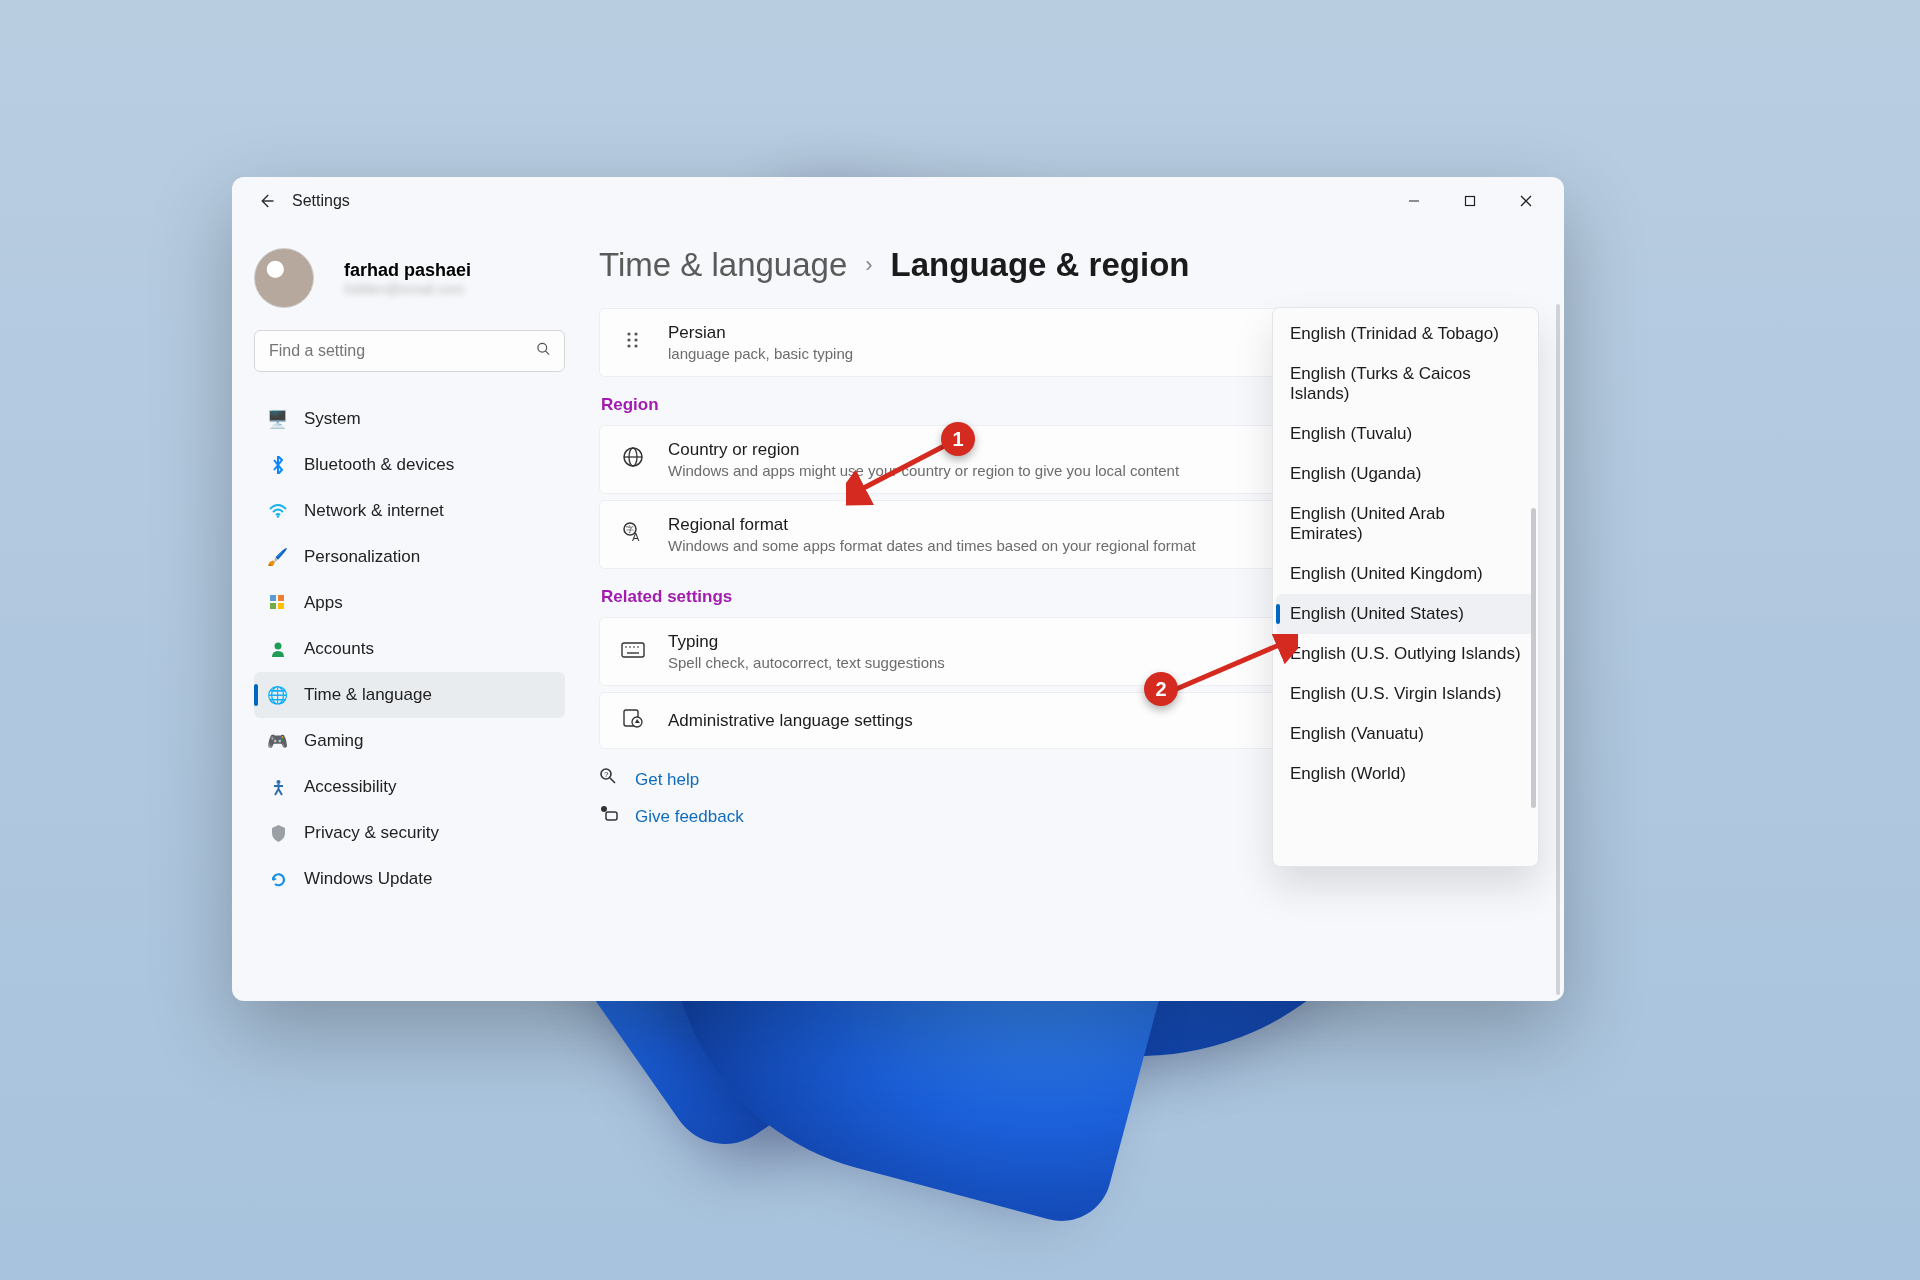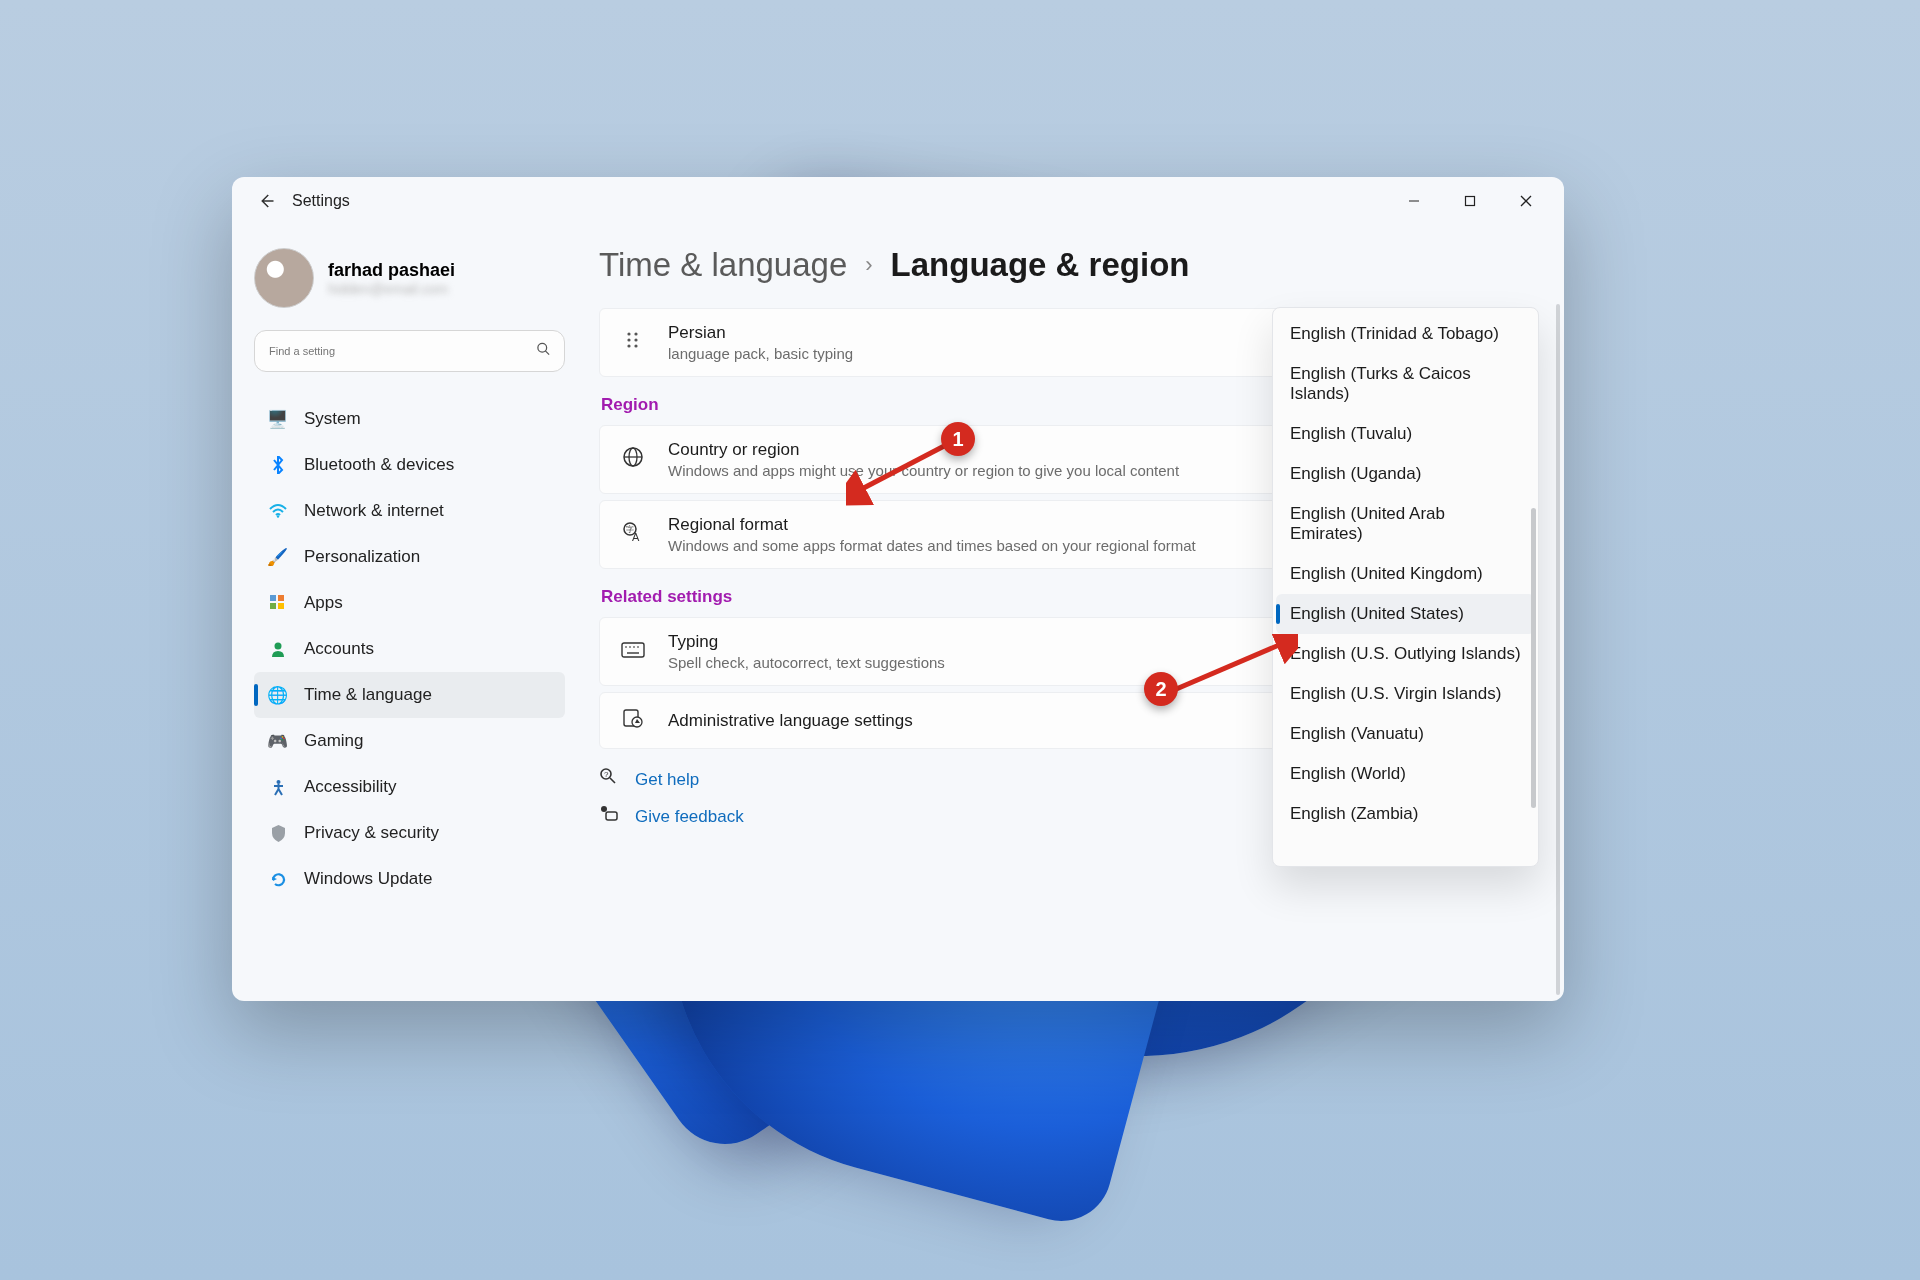--- a/index.html
+++ b/index.html
@@ -53,35 +53,35 @@
   .win-controls { margin-left: auto; display: flex; }
   .win-btn { width: 56px; height: 40px; display: flex; align-items: center; justify-content: center; cursor: pointer; font-size: 14px; }
 
   .body { flex: 1; display: flex; min-height: 0; }
   .sidebar {
     width: 345px;
     padding: 14px 12px 14px 22px;
     overflow: hidden;
   }
   .user {
-    display: flex; align-items: center; gap: 14px; margin: 10px 0 22px 0;
+    display: flex; align-items: center; gap: 30px; margin: 10px 0 22px 0;
   }
   .avatar { width: 60px; height: 60px; border-radius: 50%; background: radial-gradient(circle at 35% 35%, #fff 0 8px, #b7a89e 9px 100%); border: 1px solid #ccc; }
   .user-name { font-weight: 600; font-size: 18px; }
   .user-email { font-size: 14px; color: #b8b8b8; filter: blur(3px); }
   .search {
     position: relative;
     margin-bottom: 24px;
   }
   .search input {
     width: 100%; height: 42px;
     border: 1px solid #d6d6d6;
-    border-radius: 12px;
+    border-radius: 6px;
     padding: 0 42px 0 14px;
-    font-size: 11px;
+    font-size: 16px;
     background: #fdfdfd;
     outline: none;
   }
   .search .sicon { position: absolute; right: 14px; top: 50%; transform: translateY(-50%); color: #555; }
 
   .nav-item {
     display: flex; align-items: center; gap: 16px;
     height: 46px; padding: 0 14px;
     border-radius: 6px; cursor: pointer;
     font-size: 17px; color: #222;
@@ -429,21 +429,20 @@
             <div class="dd-item">English (Turks &amp; Caicos Islands)</div>
             <div class="dd-item">English (Tuvalu)</div>
             <div class="dd-item">English (Uganda)</div>
             <div class="dd-item">English (United Arab Emirates)</div>
             <div class="dd-item">English (United Kingdom)</div>
             <div class="dd-item selected">English (United States)</div>
             <div class="dd-item">English (U.S. Outlying Islands)</div>
             <div class="dd-item">English (U.S. Virgin Islands)</div>
             <div class="dd-item">English (Vanuatu)</div>
             <div class="dd-item">English (World)</div>
-            <div class="dd-item">English (Zambia)</div>
           </div>
         <div class="dd-scrollbar"></div>
       </div>
     </div>
   </div>
 </div>
 
 <div class="badge b1">1</div>
 <div class="badge b2">2</div>
 

